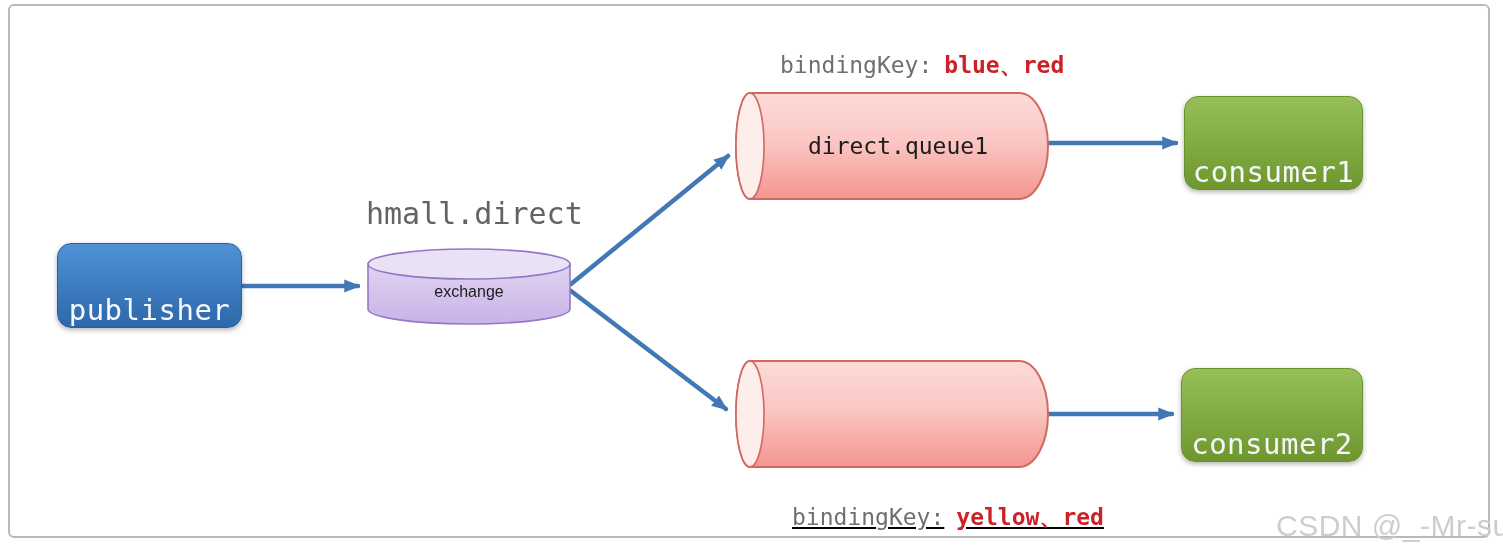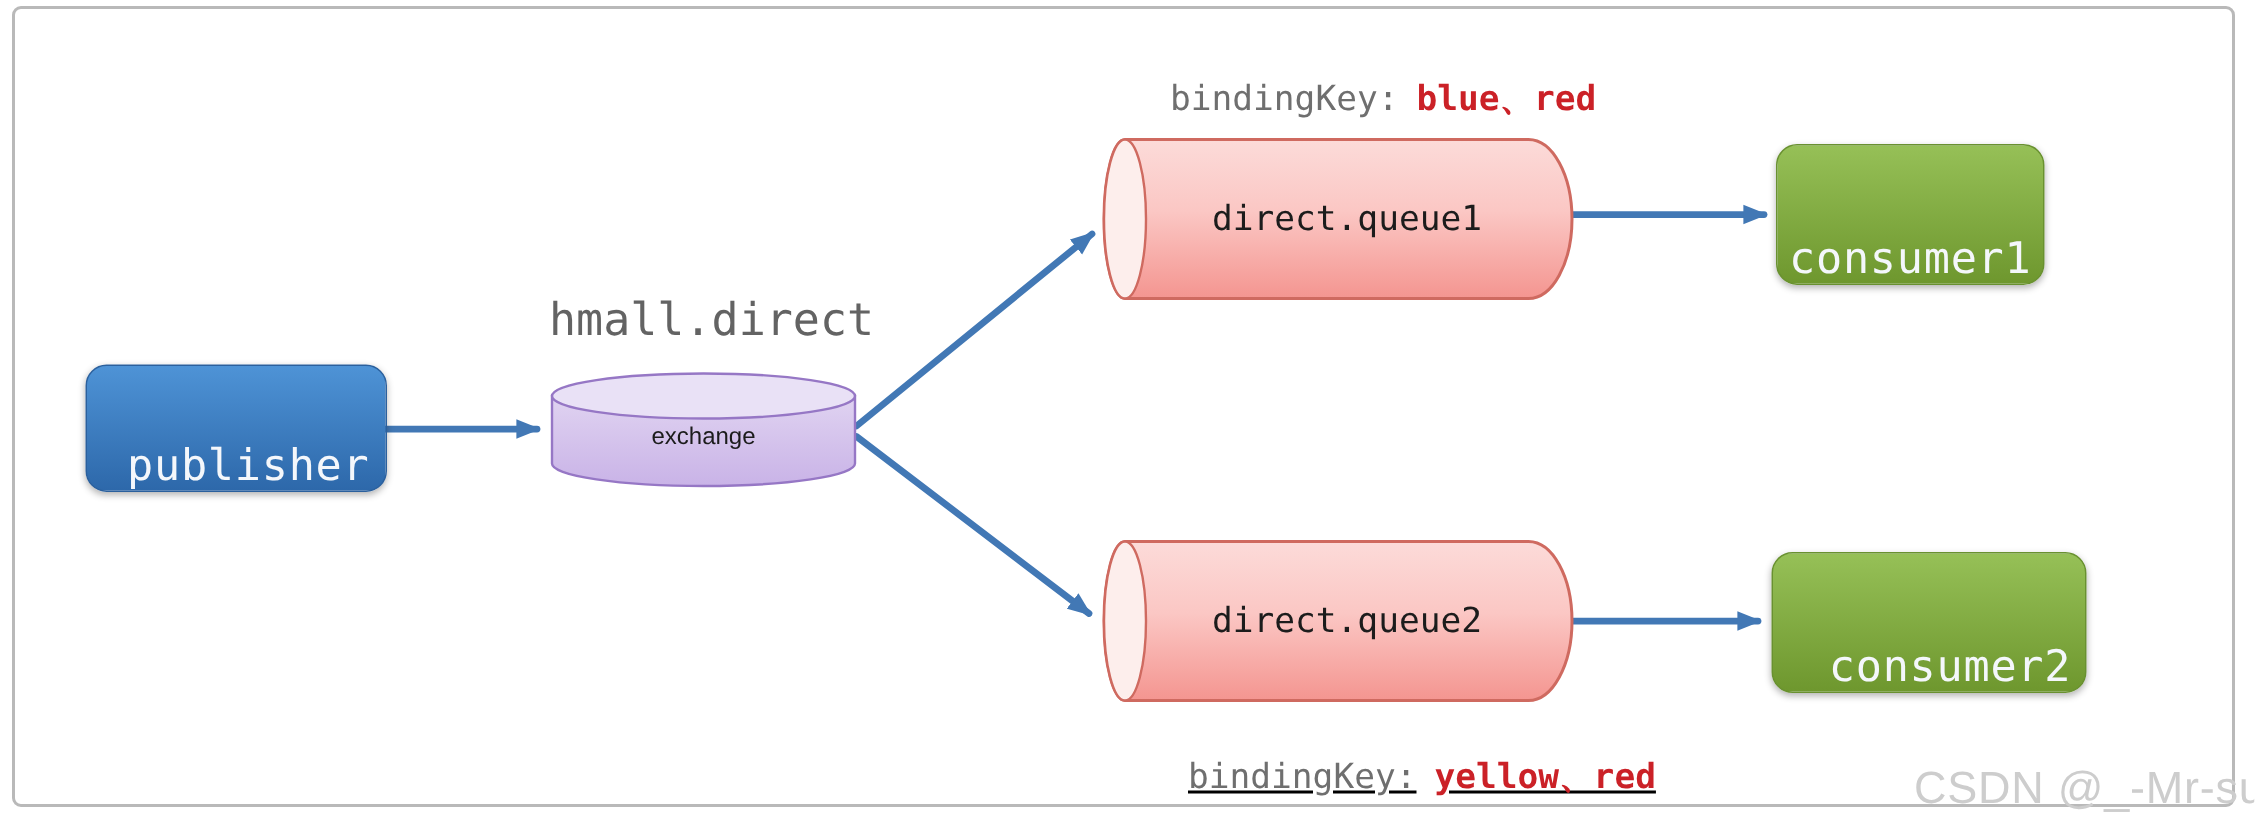--- a/index.html
+++ b/index.html
@@ -24,28 +24,27 @@
   .node{
     position:absolute; display:flex; align-items:flex-end; justify-content:center;
     font-size:29px; letter-spacing:0.5px;
   }
   .box{ border-radius:14px; color:var(--node-text-light);
     box-shadow:0 2px 5px rgba(0,0,0,0.30); }
   .publisher{
     left:57px; top:243px; width:183px; height:83px;
     background:linear-gradient(to bottom, var(--publisher-top), var(--publisher-bottom));
     border:1.5px solid var(--publisher-border);
-    padding-left:16px;
   }
   .consumer{
     background:linear-gradient(to bottom, var(--consumer-top), var(--consumer-bottom));
     border:1px solid var(--consumer-border);
   }
   .consumer1{ left:1184px; top:96px;  width:177px; height:92px; }
-  .consumer2{ left:1181px; top:368px; width:180px; height:92px;padding-left:28px; }
+  .consumer2{ left:1181px; top:368px; width:180px; height:92px; }
   .shape-svg{ position:absolute; }
   .overlay-label{
     position:absolute; display:flex; align-items:center; justify-content:center;
     color:var(--node-text-dark); pointer-events:none;
   }
   .exchange-label{ left:366px; top:266px; width:206px; height:52px;
     font-family:"Liberation Sans","DejaVu Sans",sans-serif; font-size:16px; }
   .queue-label{ left:745px; width:306px; height:112px; font-size:23px; }
   .exchange-name{
     position:absolute; left:366px; top:196px; width:206px; text-align:center;
@@ -114,21 +113,20 @@
   <svg class="shape-svg" style="left:733px;top:90px" width="318" height="112">
     <path d="M17,3 L286,3 A29,53 0 0 1 286,109 L17,109 A14,53 0 0 1 17,3 Z" fill="url(#gradQueue)" style="stroke:var(--queue-border)" stroke-width="2"></path>
     <ellipse cx="17" cy="56" rx="14" ry="53" style="fill:var(--queue-cap);stroke:var(--queue-border)" stroke-width="1.6"></ellipse>
   </svg>
   <div class="overlay-label queue-label" style="top:90px">direct.queue1</div>
 
   <svg class="shape-svg" style="left:733px;top:358px" width="318" height="112">
     <path d="M17,3 L286,3 A29,53 0 0 1 286,109 L17,109 A14,53 0 0 1 17,3 Z" fill="url(#gradQueue)" style="stroke:var(--queue-border)" stroke-width="2"></path>
     <ellipse cx="17" cy="56" rx="14" ry="53" style="fill:var(--queue-cap);stroke:var(--queue-border)" stroke-width="1.6"></ellipse>
   </svg>
-  <div class="overlay-label queue-label" style="top:358px">direct.queue2</div>
   <div class="binding binding-bottom">
     <span class="pfx">bindingKey:</span><span class="keys">yellow、red</span>
   </div>
 
   <div class="node box consumer consumer1">
     <span>consumer1</span>
   </div>
   <div class="node box consumer consumer2">
     <span>consumer2</span>
   </div>

